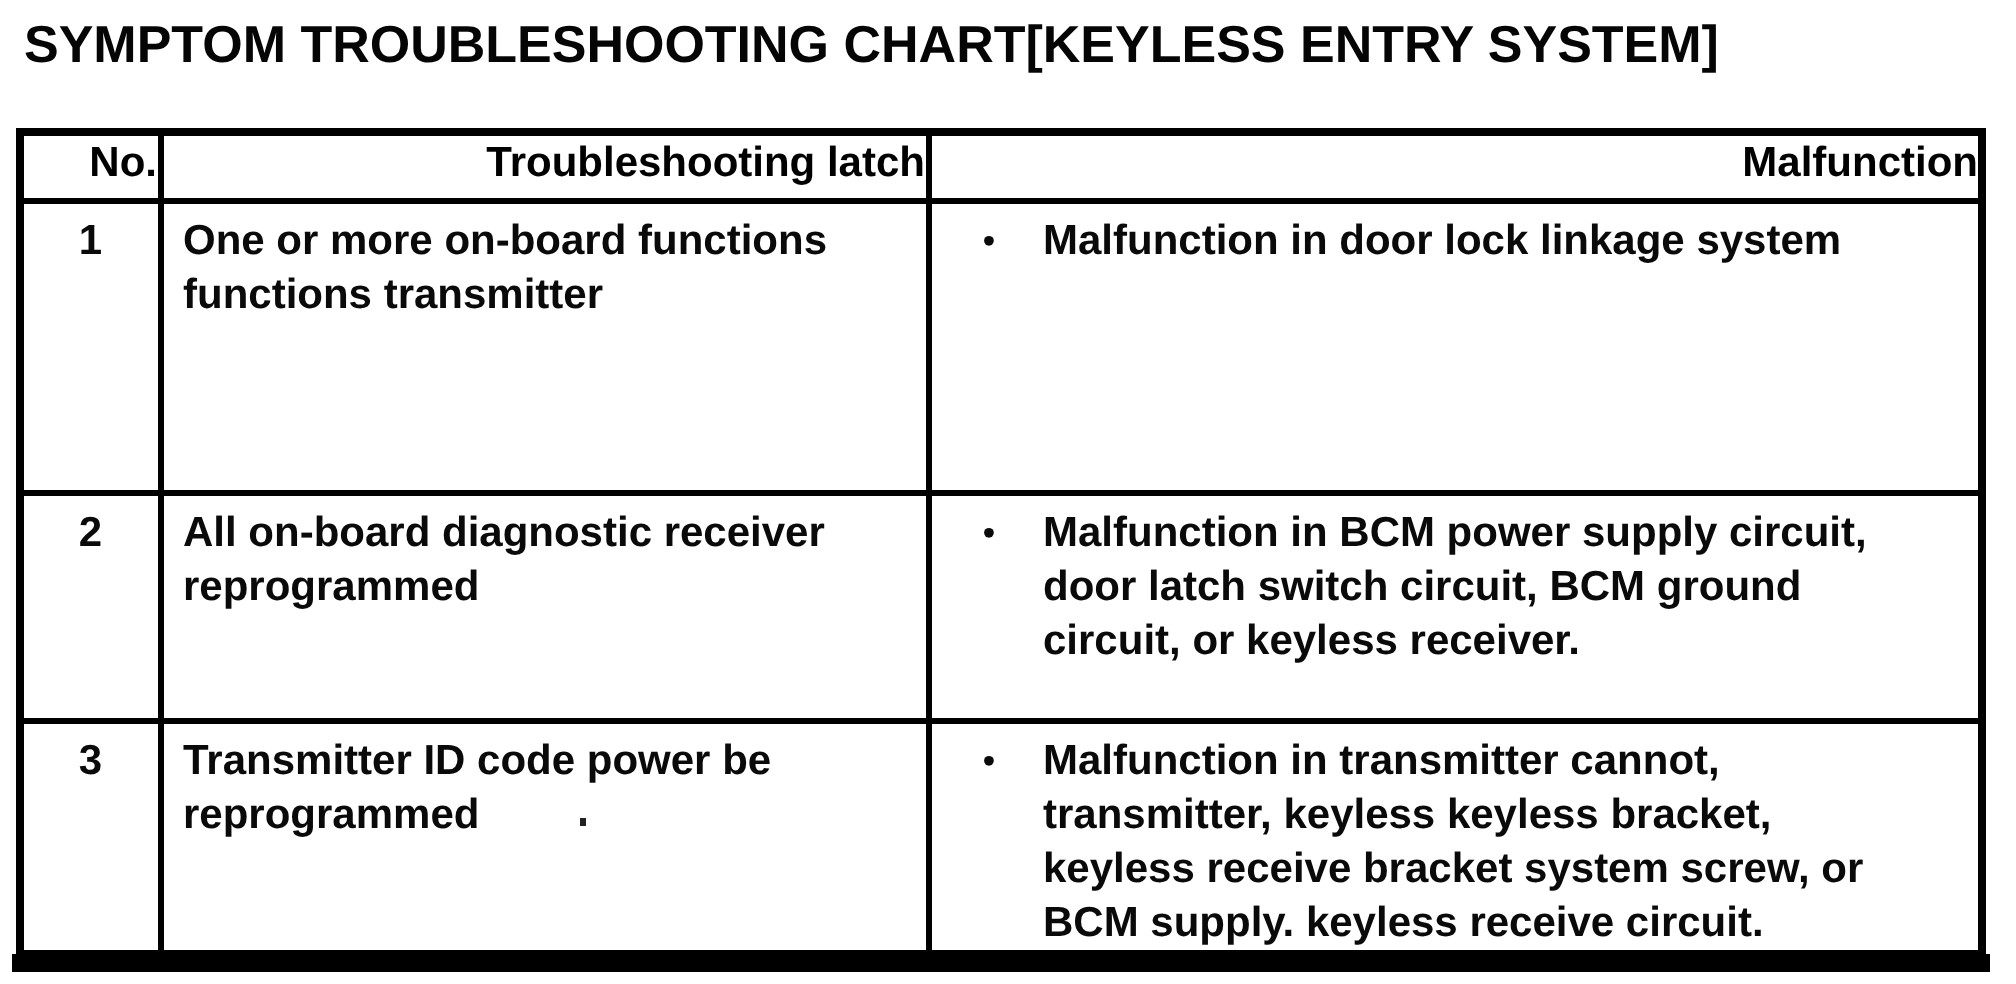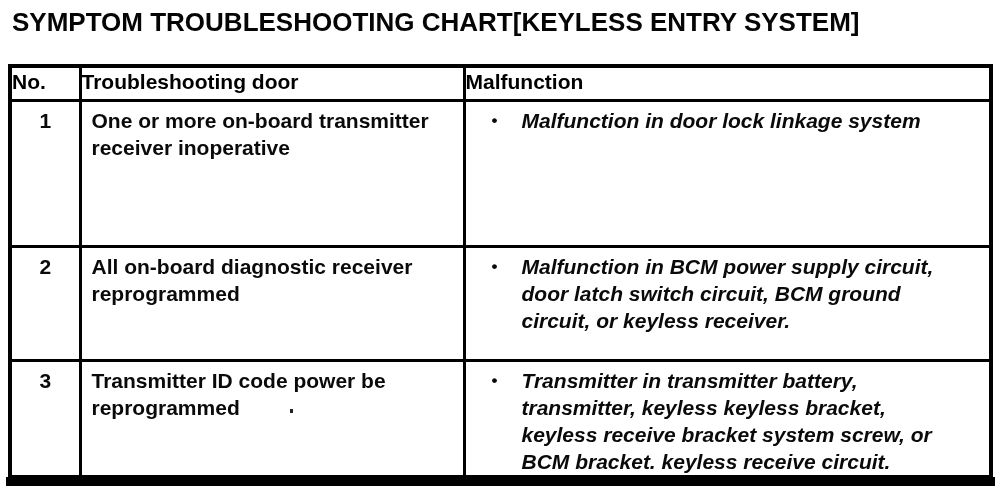--- a/index.html
+++ b/index.html
@@ -31,21 +31,21 @@
     border-collapse: collapse;
     table-layout: fixed;
   }
   table.symptom, table.symptom th, table.symptom td {
     border: 3px solid #000000;
   }
   table.symptom { border-width: 4px; }
   th {
     font-size: 21px;
     font-weight: 700;
-    text-align: left;
+    text-align: right;
     vertical-align: middle;
     height: 34px;
     padding: 2px 0 4px 0;
   }
   td {
     vertical-align: top;
     font-size: 21px;
     font-weight: 700;
     line-height: 27px;
     color: #0a0a0a;
@@ -66,21 +66,21 @@
     display: flex;
     align-items: flex-start;
   }
   .desc-entry .bullet {
     width: 30px;
     padding-left: 26px;
     font-size: 17px;
     line-height: 27px;
     flex: 0 0 56px;
   }
-  .desc-entry .desc-lines { flex: 1 1 auto; font-style: italic; }
+  .desc-entry .desc-lines { flex: 1 1 auto; }
   .pad-desc { padding-top: 21px; }
   .scan-dot {
     position: absolute;
     left: 208px;
     top: 47px;
     width: 3px;
     height: 4px;
     background: #222;
   }
   .heavy-rule {
@@ -101,30 +101,30 @@
 
   <table class="symptom">
     <colgroup>
       <col style="width:70px">
       <col style="width:384px">
       <col style="width:527px">
     </colgroup>
     <thead>
       <tr>
         <th>No.</th>
-        <th>Troubleshooting door</th>
+        <th>Troubleshooting latch</th>
         <th>Malfunction</th>
       </tr>
     </thead>
     <tbody>
       <tr class="row-1">
         <td class="no-cell">1</td>
         <td class="item-cell">
-          <div>One or more on-board transmitter</div>
-          <div>receiver inoperative</div>
+          <div>One or more on-board functions</div>
+          <div>functions transmitter</div>
         </td>
         <td class="desc-cell">
           <div class="desc-entry">
             <span class="bullet">•</span>
             <span class="desc-lines">
               <div>Malfunction in door lock linkage system</div>
             </span>
           </div>
         </td>
       </tr>
@@ -149,24 +149,24 @@
         <td class="no-cell">3</td>
         <td class="item-cell">
           <div>Transmitter ID code power be</div>
           <div>reprogrammed</div>
           <span class="scan-dot"></span>
         </td>
         <td class="desc-cell">
           <div class="desc-entry">
             <span class="bullet">•</span>
             <span class="desc-lines">
-              <div>Transmitter in transmitter battery,</div>
+              <div>Malfunction in transmitter cannot,</div>
               <div>transmitter, keyless keyless bracket,</div>
               <div>keyless receive bracket system screw, or</div>
-              <div>BCM bracket. keyless receive circuit.</div>
+              <div>BCM supply. keyless receive circuit.</div>
             </span>
           </div>
         </td>
       </tr>
     </tbody>
   </table>
 
   <div class="heavy-rule"></div>
 
 </div>

